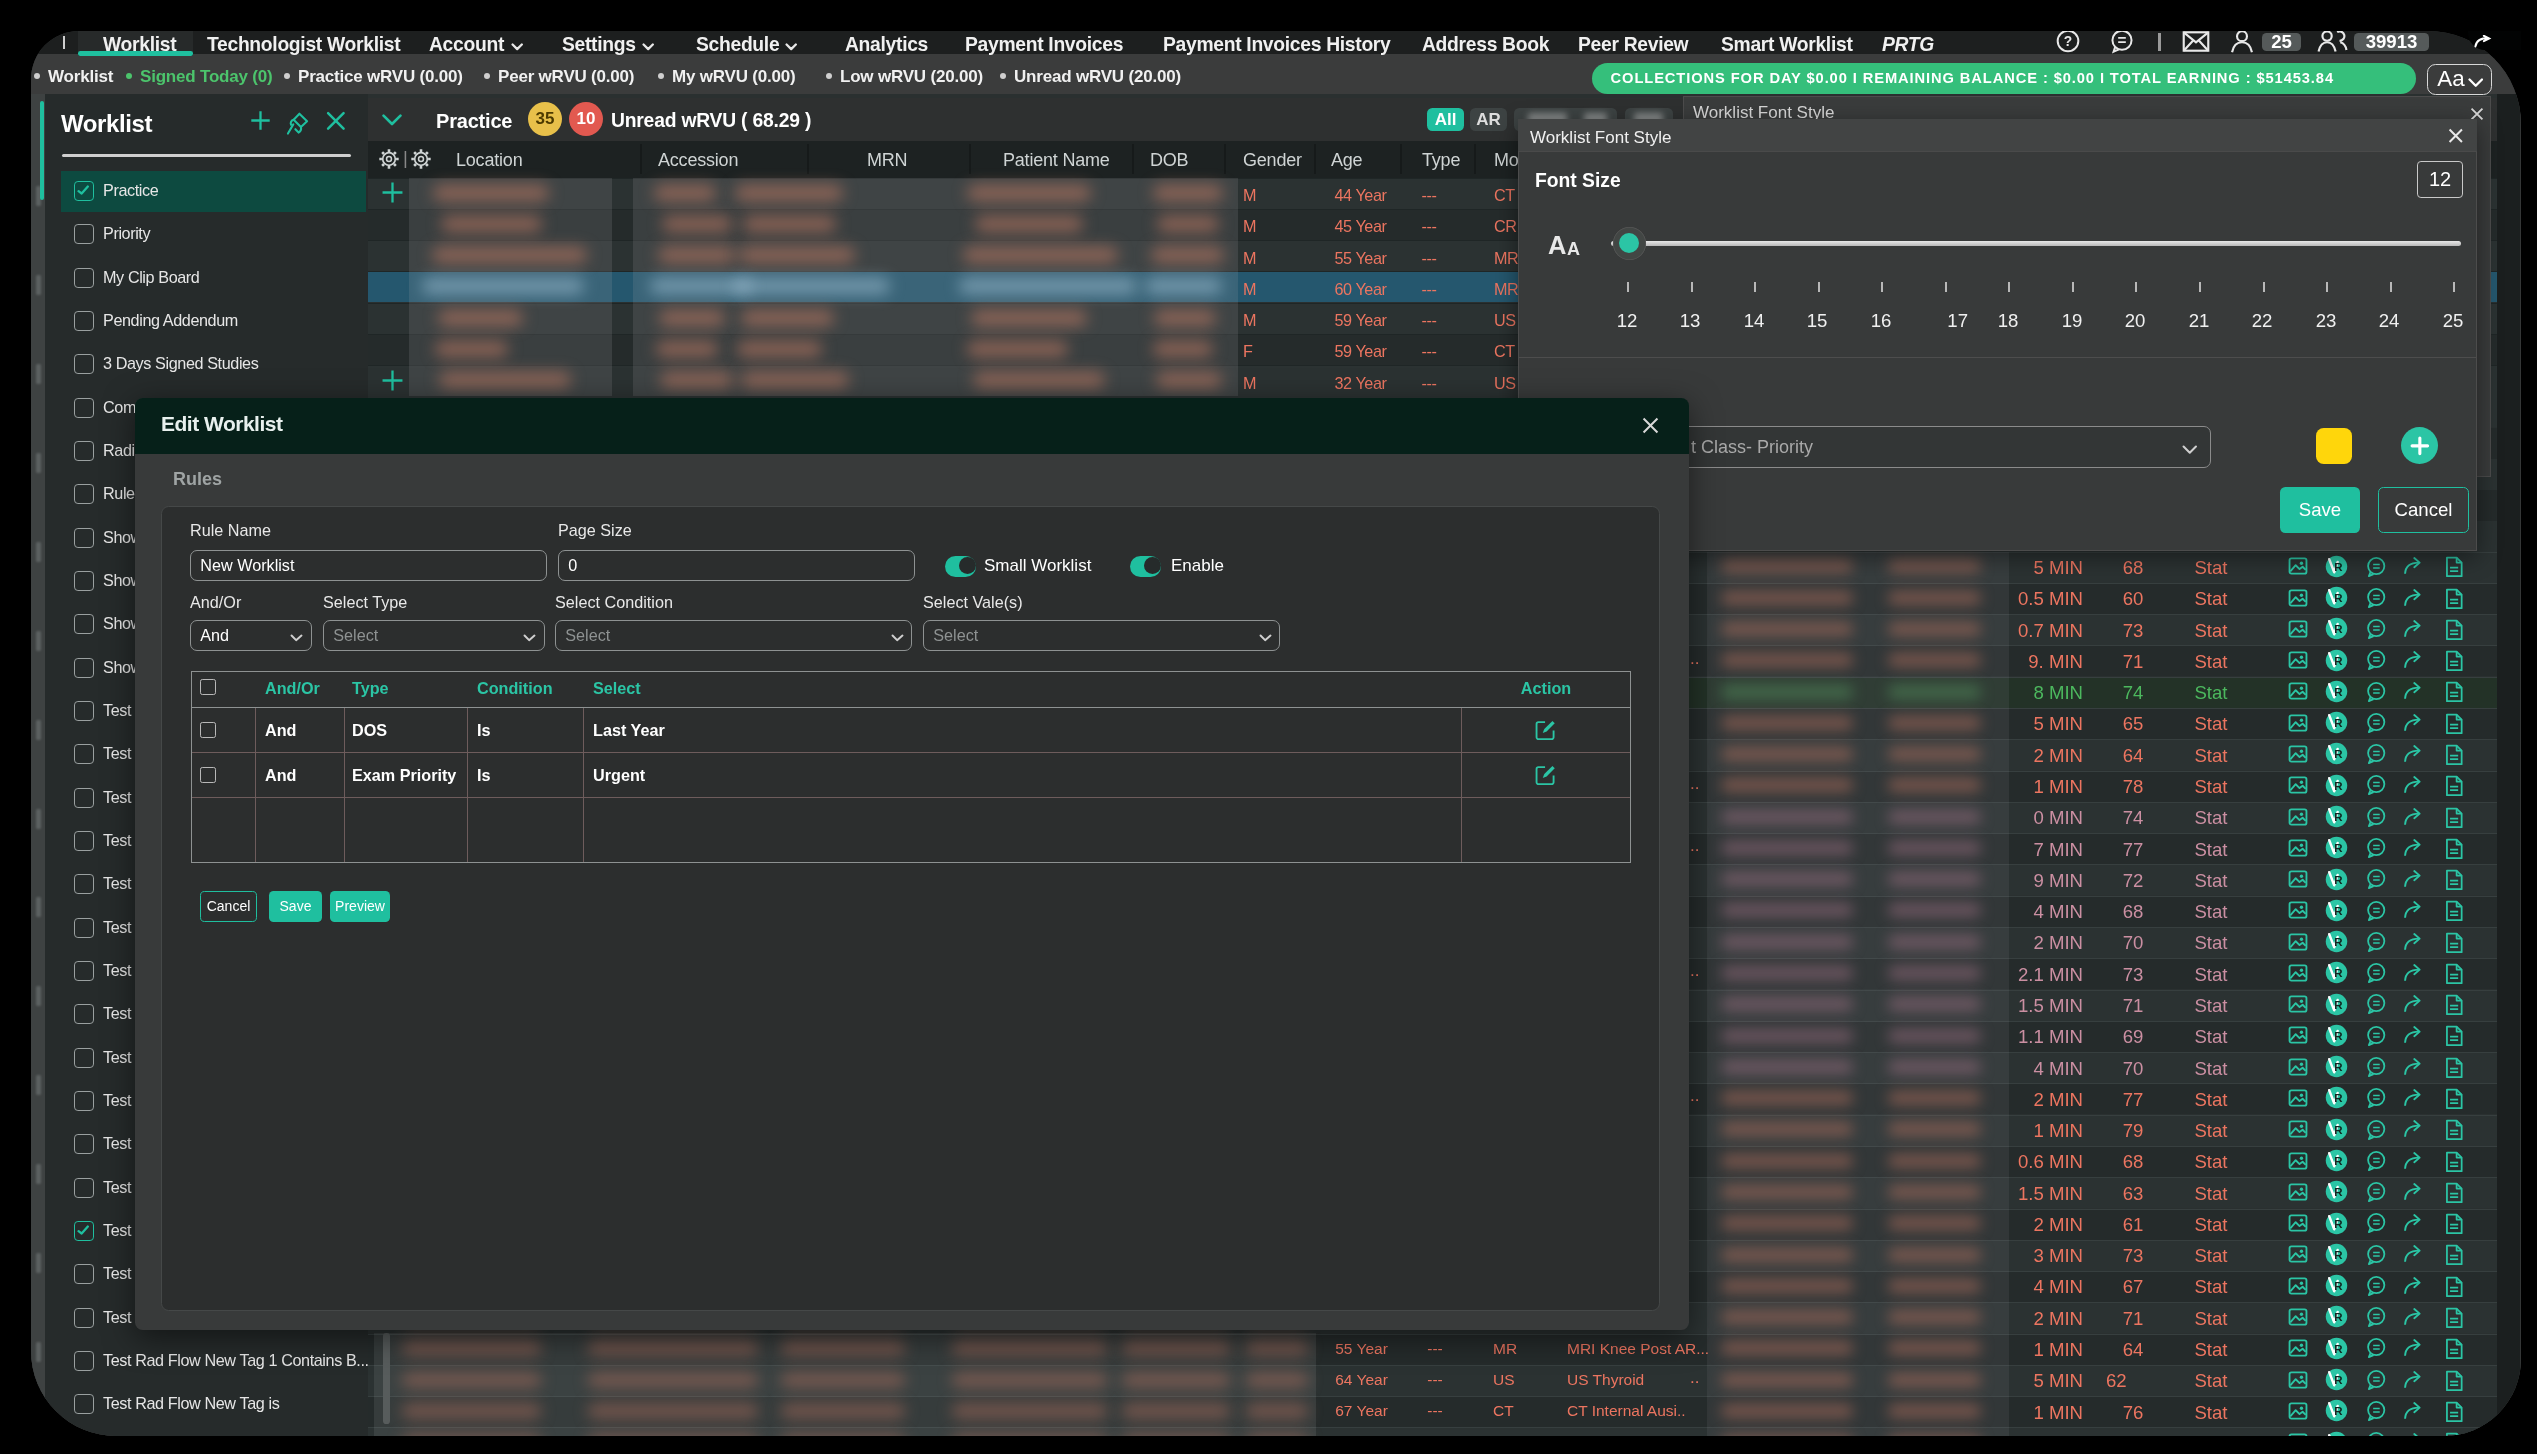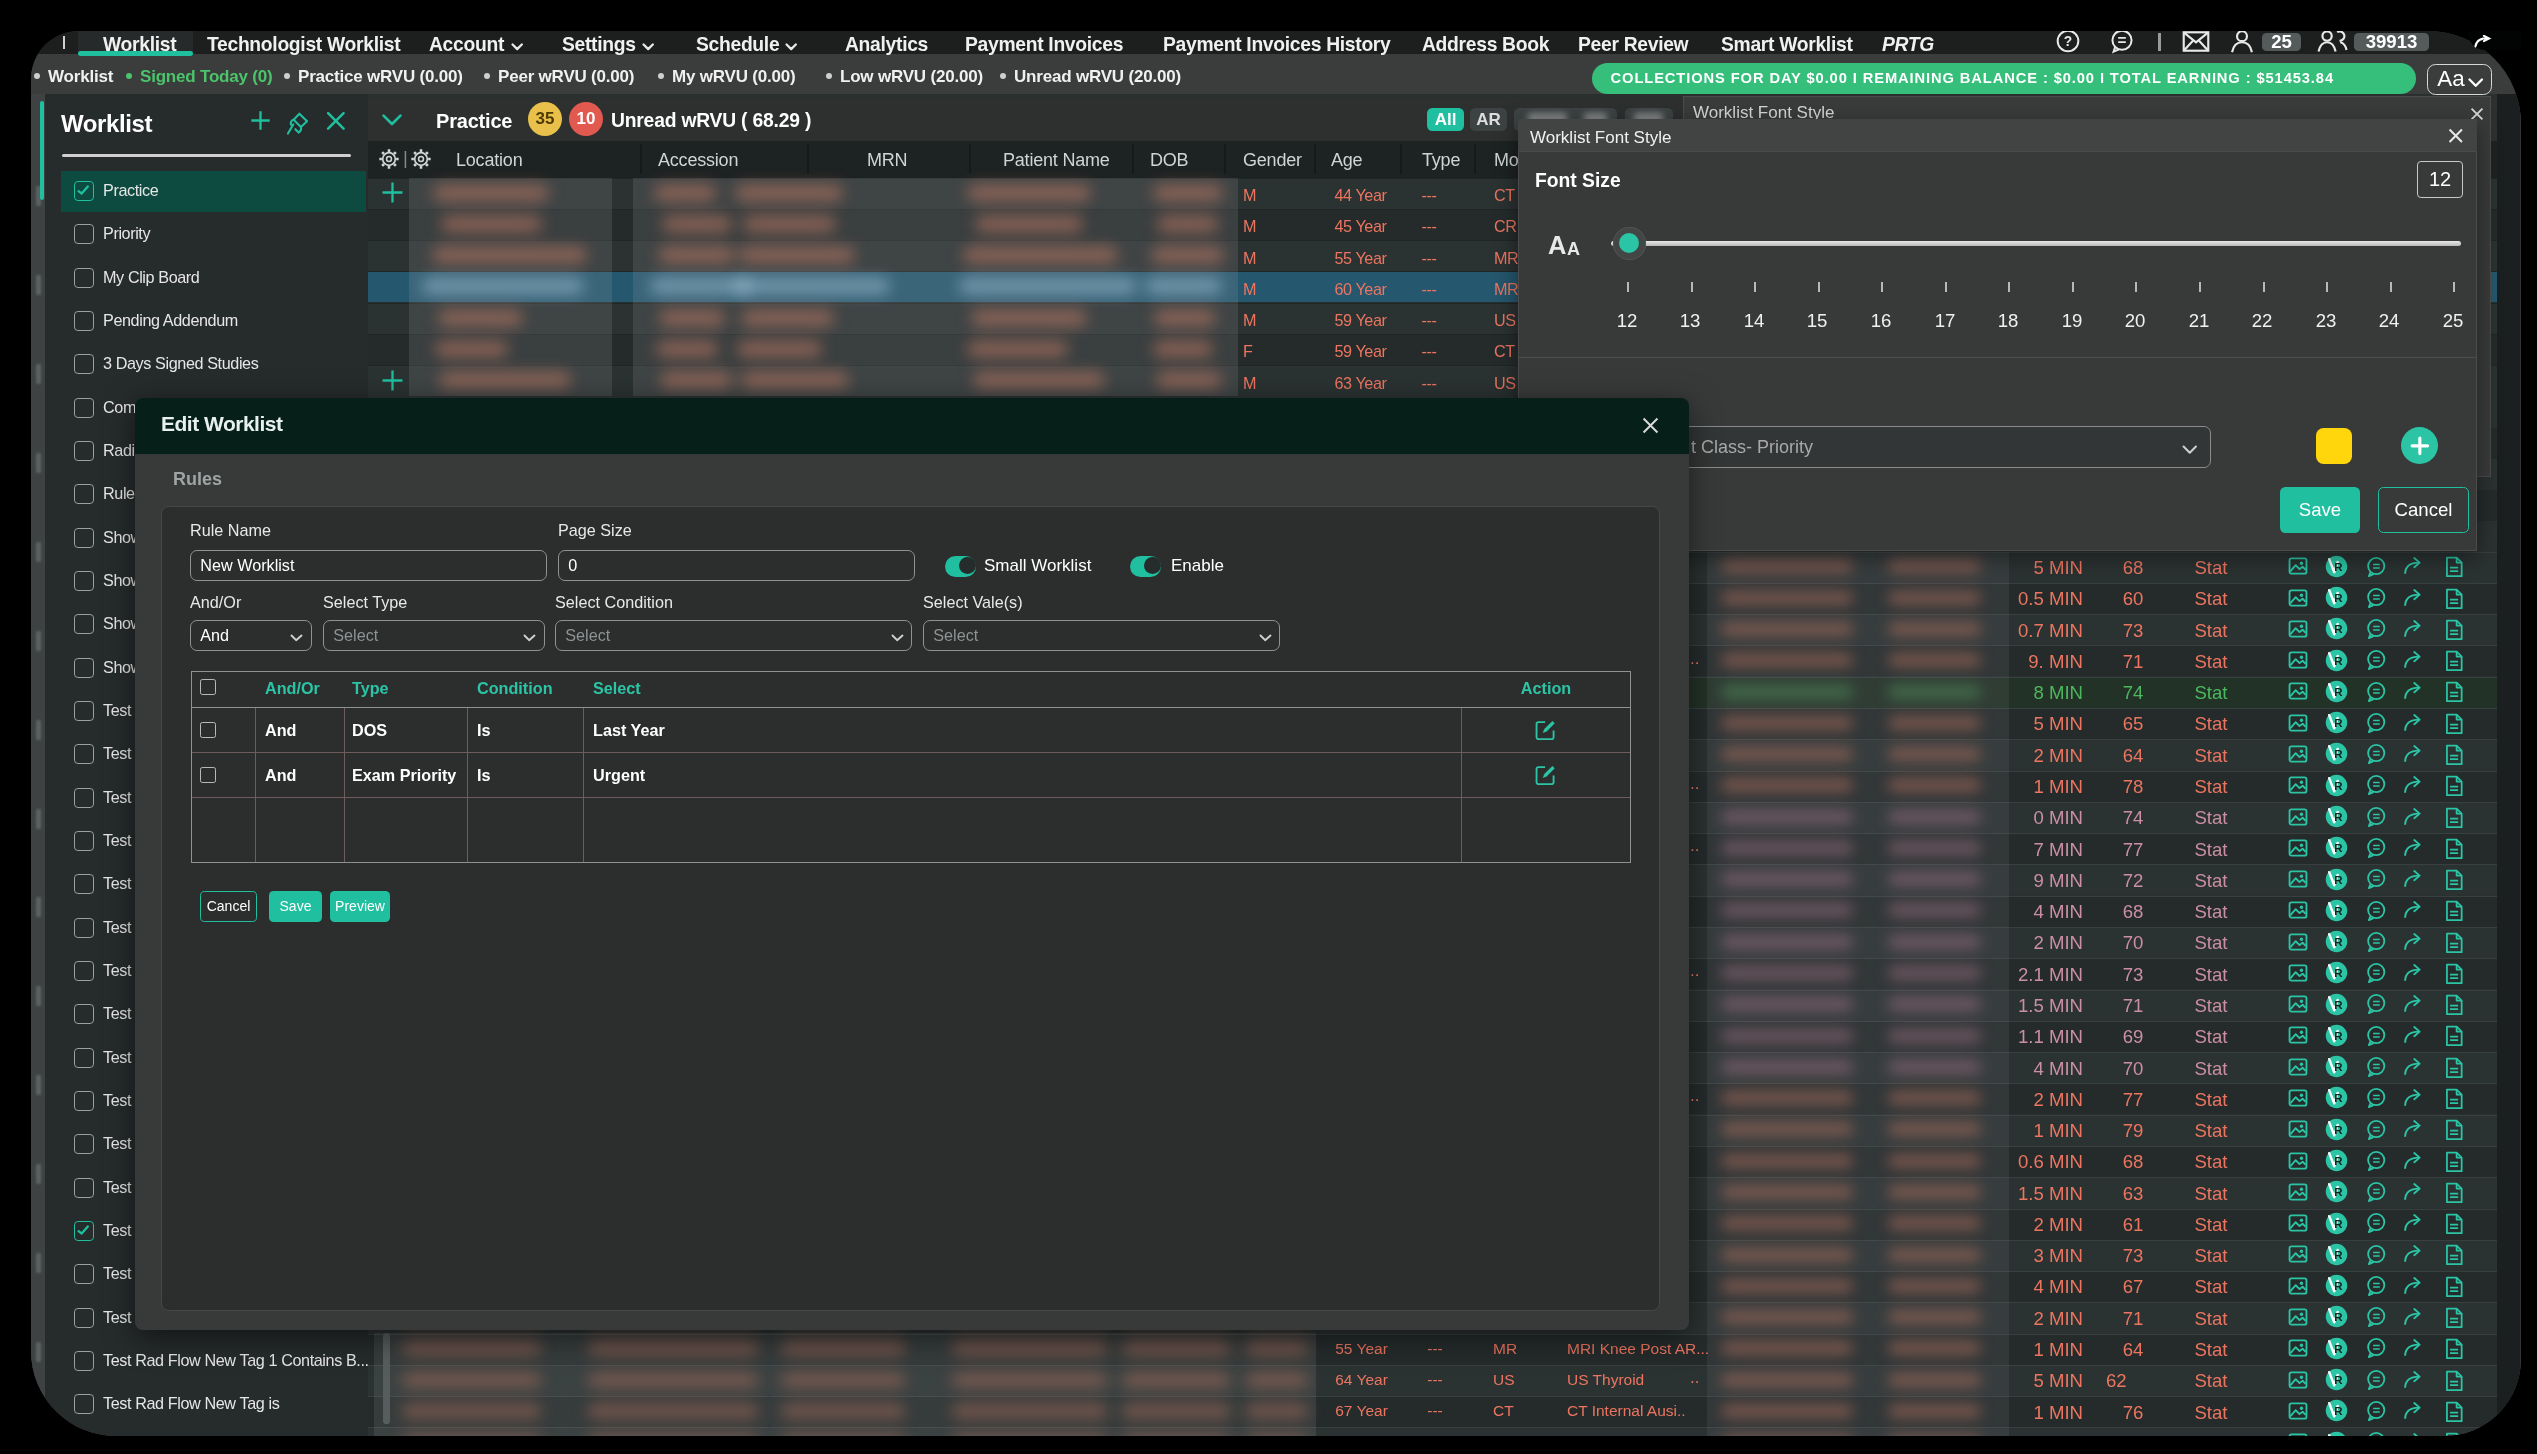--- a/index.html
+++ b/index.html
@@ -323,21 +323,21 @@
 <div class="txt" style="left:1212px;top:311px;font-size:16.2px;color:#ec7560;letter-spacing:-0.4px;">F</div>
 <div class="txt" style="left:1283px;top:311px;width:93px;text-align:center;font-size:16.2px;color:#ec7560;letter-spacing:-0.4px;">59 Year</div>
 <div class="txt" style="left:1371px;top:311px;width:54px;text-align:center;font-size:16.2px;color:#ec7560;letter-spacing:-0.4px;">---</div>
 <div class="txt" style="left:1463px;top:311px;font-size:16.2px;color:#ec7560;letter-spacing:-0.4px;">CT</div>
 <div class="abs" style="left:408px;top:341px;width:132px;height:15.5px;background:rgba(205,128,102,.55);border-radius:7.7px;filter:blur(7.7px);"></div>
 <div class="abs" style="left:629px;top:341px;width:73px;height:15.5px;background:rgba(205,128,102,.55);border-radius:7.7px;filter:blur(7.7px);"></div>
 <div class="abs" style="left:710px;top:341px;width:108px;height:15.5px;background:rgba(205,128,102,.55);border-radius:7.7px;filter:blur(7.7px);"></div>
 <div class="abs" style="left:942px;top:341px;width:132px;height:15.5px;background:rgba(205,128,102,.55);border-radius:7.7px;filter:blur(7.7px);"></div>
 <div class="abs" style="left:1125px;top:341px;width:66px;height:15.5px;background:rgba(205,128,102,.55);border-radius:7.7px;filter:blur(7.7px);"></div>
 <div class="txt" style="left:1212px;top:343px;font-size:16.2px;color:#ec7560;letter-spacing:-0.4px;">M</div>
-<div class="txt" style="left:1283px;top:343px;width:93px;text-align:center;font-size:16.2px;color:#ec7560;letter-spacing:-0.4px;">63 Year</div>
+<div class="txt" style="left:1283px;top:343px;width:93px;text-align:center;font-size:16.2px;color:#ec7560;letter-spacing:-0.4px;">32 Year</div>
 <div class="txt" style="left:1371px;top:343px;width:54px;text-align:center;font-size:16.2px;color:#ec7560;letter-spacing:-0.4px;">---</div>
 <div class="txt" style="left:1463px;top:343px;font-size:16.2px;color:#ec7560;letter-spacing:-0.4px;">US</div>
 <div class="abs" style="left:350px;top:150px;"><svg style="" width="23" height="23" viewBox="0 0 30 30" fill="none">
         <path d="M15 2 V28 M2 15 H28" stroke="#1fbf9f" stroke-width="3"></path>
       </svg></div>
 <div class="abs" style="left:350px;top:338px;"><svg style="" width="23" height="23" viewBox="0 0 30 30" fill="none">
         <path d="M15 2 V28 M2 15 H28" stroke="#1fbf9f" stroke-width="3"></path>
       </svg></div>
 <div class="abs" style="left:337px;top:365px;width:2129px;height:31px;background:#2b3232;"></div>
 <div class="abs" style="left:337px;top:397px;width:2129px;height:31px;background:#252b2b;"></div>
@@ -1289,21 +1289,21 @@
 <div class="txt" style="left:1573px;top:279px;width:46px;text-align:center;font-size:18.6px;color:#f0f0f0;">12</div>
 <div class="abs" style="left:1660px;top:251px;width:1.5px;height:10px;background:#b8b8b8;"></div>
 <div class="txt" style="left:1636px;top:279px;width:46px;text-align:center;font-size:18.6px;color:#f0f0f0;">13</div>
 <div class="abs" style="left:1723px;top:251px;width:1.5px;height:10px;background:#b8b8b8;"></div>
 <div class="txt" style="left:1700px;top:279px;width:46px;text-align:center;font-size:18.6px;color:#f0f0f0;">14</div>
 <div class="abs" style="left:1787px;top:251px;width:1.5px;height:10px;background:#b8b8b8;"></div>
 <div class="txt" style="left:1763px;top:279px;width:46px;text-align:center;font-size:18.6px;color:#f0f0f0;">15</div>
 <div class="abs" style="left:1850px;top:251px;width:1.5px;height:10px;background:#b8b8b8;"></div>
 <div class="txt" style="left:1827px;top:279px;width:46px;text-align:center;font-size:18.6px;color:#f0f0f0;">16</div>
 <div class="abs" style="left:1914px;top:251px;width:1.5px;height:10px;background:#b8b8b8;"></div>
-<div class="txt" style="left:1891px;top:279px;width:46px;text-align:center;font-size:18.6px;color:#f0f0f0;">17</div>
+<div class="txt" style="left:1891px;top:279px;width:46px;text-align:right;font-size:18.6px;color:#f0f0f0;">17</div>
 <div class="abs" style="left:1977px;top:251px;width:1.5px;height:10px;background:#b8b8b8;"></div>
 <div class="txt" style="left:1954px;top:279px;width:46px;text-align:center;font-size:18.6px;color:#f0f0f0;">18</div>
 <div class="abs" style="left:2041px;top:251px;width:1.5px;height:10px;background:#b8b8b8;"></div>
 <div class="txt" style="left:2018px;top:279px;width:46px;text-align:center;font-size:18.6px;color:#f0f0f0;">19</div>
 <div class="abs" style="left:2104px;top:251px;width:1.5px;height:10px;background:#b8b8b8;"></div>
 <div class="txt" style="left:2081px;top:279px;width:46px;text-align:center;font-size:18.6px;color:#f0f0f0;">20</div>
 <div class="abs" style="left:2168px;top:251px;width:1.5px;height:10px;background:#b8b8b8;"></div>
 <div class="txt" style="left:2145px;top:279px;width:46px;text-align:center;font-size:18.6px;color:#f0f0f0;">21</div>
 <div class="abs" style="left:2232px;top:251px;width:1.5px;height:10px;background:#b8b8b8;"></div>
 <div class="txt" style="left:2208px;top:279px;width:46px;text-align:center;font-size:18.6px;color:#f0f0f0;">22</div>

